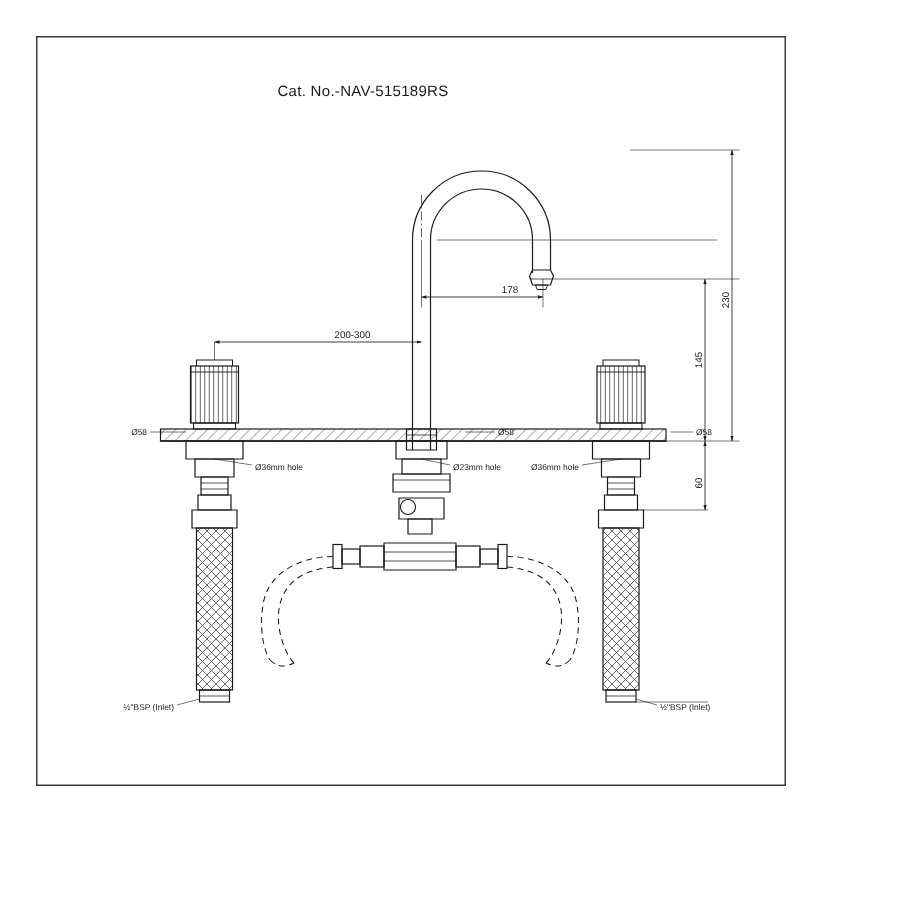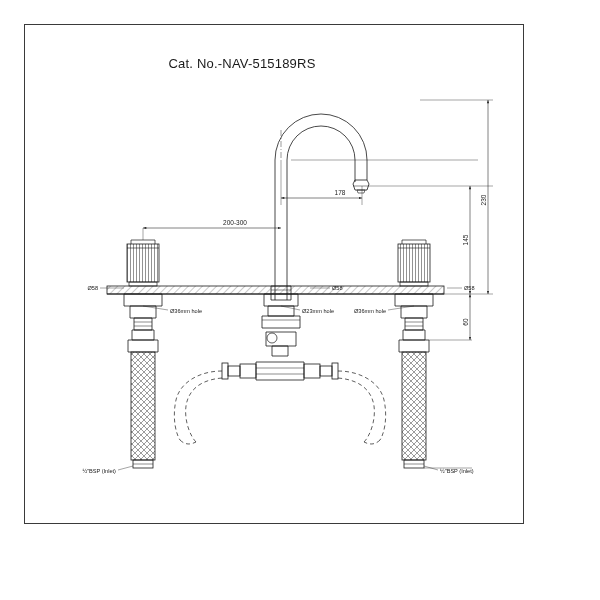--- a/index.html
+++ b/index.html
@@ -23,21 +23,21 @@
     height: 500px;
     border: 1px solid #3a3a3a;
     box-sizing: border-box;
   }
   .cat-label {
     position: absolute;
     left: 0;
     top: 56px;
     width: 484px;
     text-align: center;
-    font-size: 13px;
+    font-size: 10px;
     color: #1a1a1a;
     letter-spacing: 0.2px;
   }
   svg.draw {
     position: absolute;
     left: 0;
     top: 0;
     width: 600px;
     height: 600px;
   }

